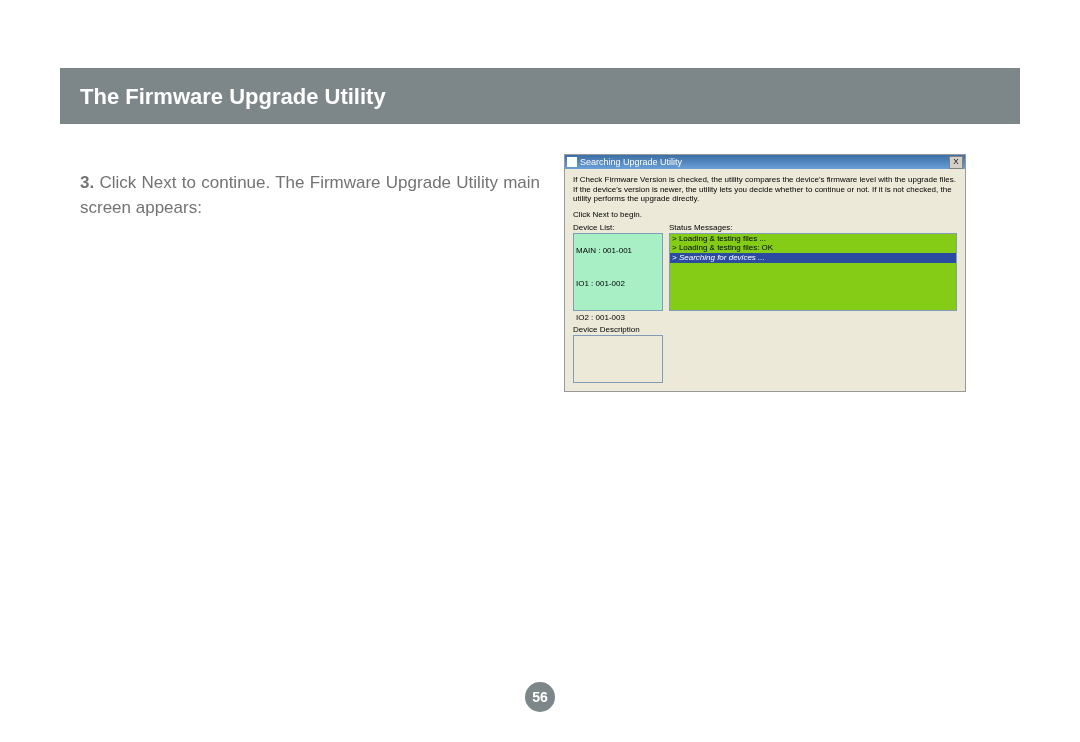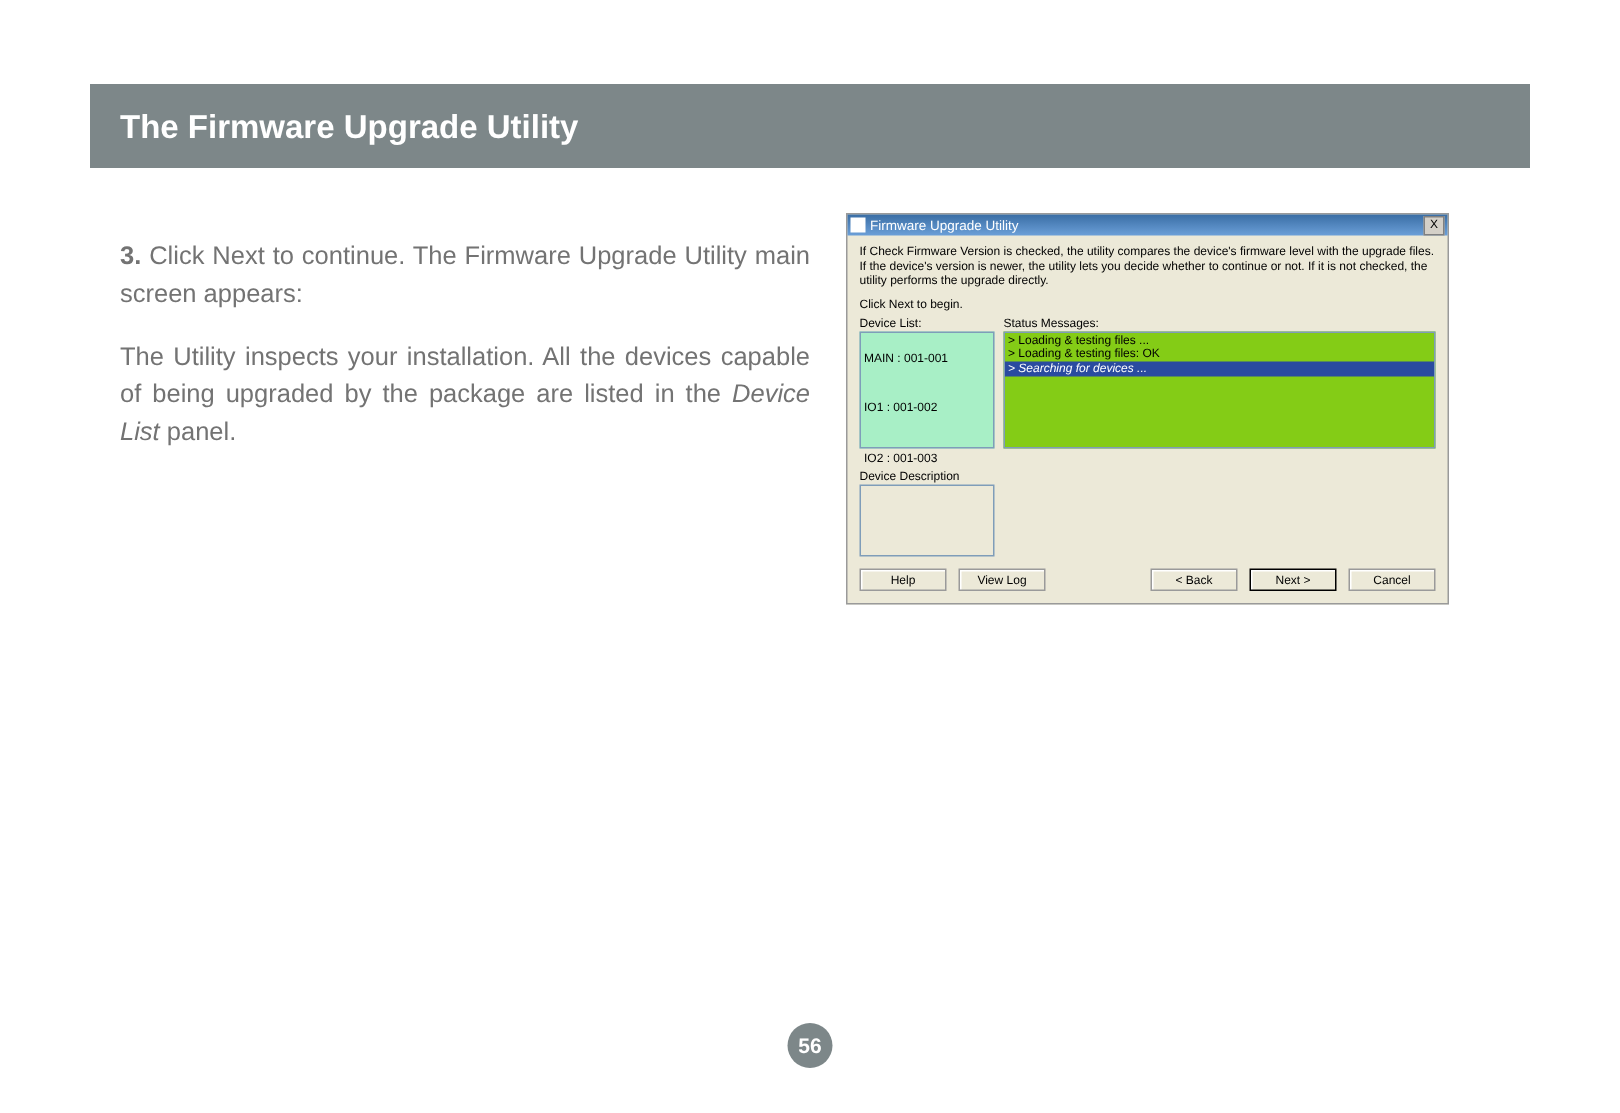--- a/index.html
+++ b/index.html
@@ -7,21 +7,21 @@
     padding: 0;
     background: #ffffff;
     font-family: Arial, Helvetica, sans-serif;
     width: 1080px;
     height: 742px;
     position: relative;
   }
   .page {
     position: absolute;
     left: 60px;
-    top: 56px;
+    top: 68px;
     width: 960px;
   }
   .title-bar {
     background: #7d8789;
     color: #ffffff;
     font-size: 22px;
     font-weight: bold;
     padding: 16px 20px 14px 20px;
   }
   .content {
@@ -214,30 +214,27 @@
   <div class="title-bar">
     <span>The Firmware Upgrade Utility</span>
   </div>
 
   <div class="content">
     <div class="text-col">
       <p class="step">
         <span class="step-num">3.</span>
         <span>Click Next to continue. The Firmware Upgrade Utility main screen appears:</span>
       </p>
-      <p class="desc">
-        <span>The Utility inspects your installation. All the devices capable of being upgraded by the package are listed in the </span><span class="italic">Device List</span><span> panel.</span>
-      </p>
     </div>
 
     <div class="shot-col">
       <div class="dlg">
         <div class="dlg-titlebar">
           <span class="icon"></span>
-          <span class="ttl">Firmware Upgrade Utility</span>
+          <span class="ttl">Searching Upgrade Utility</span>
           <span class="dlg-close">X</span>
         </div>
         <div class="dlg-body">
           <div class="dlg-intro">If Check Firmware Version is checked, the utility compares the device's firmware level with the upgrade files. If the device's version is newer, the utility lets you decide whether to continue or not. If it is not checked, the utility performs the upgrade directly.</div>
           <div class="dlg-click">Click Next to begin.</div>
 
           <div class="panels">
             <div class="panel-left">
               <div class="panel-label">Device List:</div>
               <div class="listbox device-list">
@@ -254,28 +251,20 @@
               <div class="panel-label">Status Messages:</div>
               <div class="listbox status-list">
                 <div class="line">&gt; Loading &amp; testing files ...</div>
                 <div class="line">&gt; Loading &amp; testing files: OK</div>
                 <div class="line hl">&gt; Searching for devices ...</div>
               </div>
             </div>
           </div>
 
 
-          <div class="btn-row">
-            <div class="btn">Help</div>
-            <div class="btn">View Log</div>
-            <div class="btn-spacer"></div>
-            <div class="btn">&lt; Back</div>
-            <div class="btn default">Next &gt;</div>
-            <div class="btn">Cancel</div>
-          </div>
         </div>
       </div>
     </div>
   </div>
 </div>
 
 <div class="page-number">
   <span class="badge">56</span>
 </div>
 

